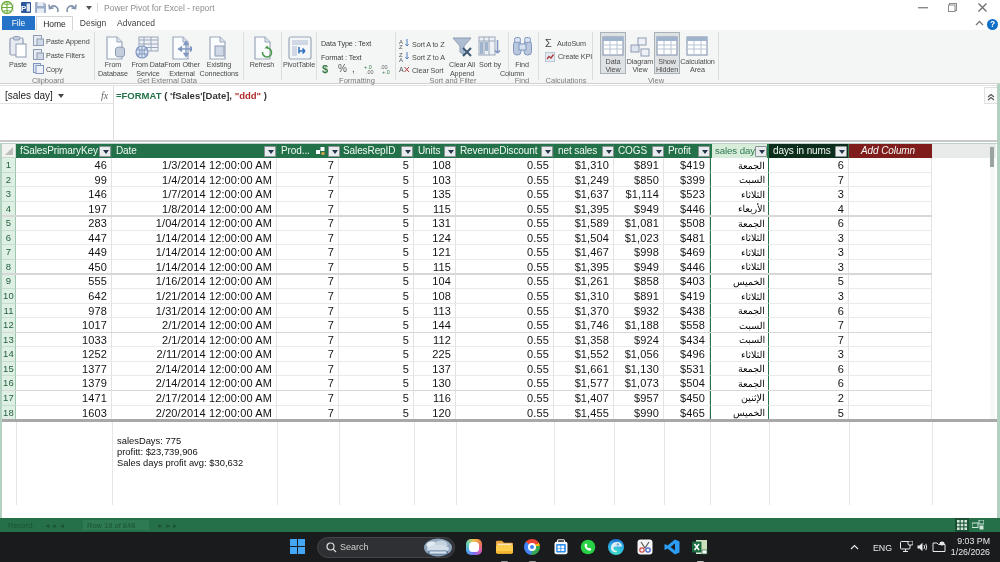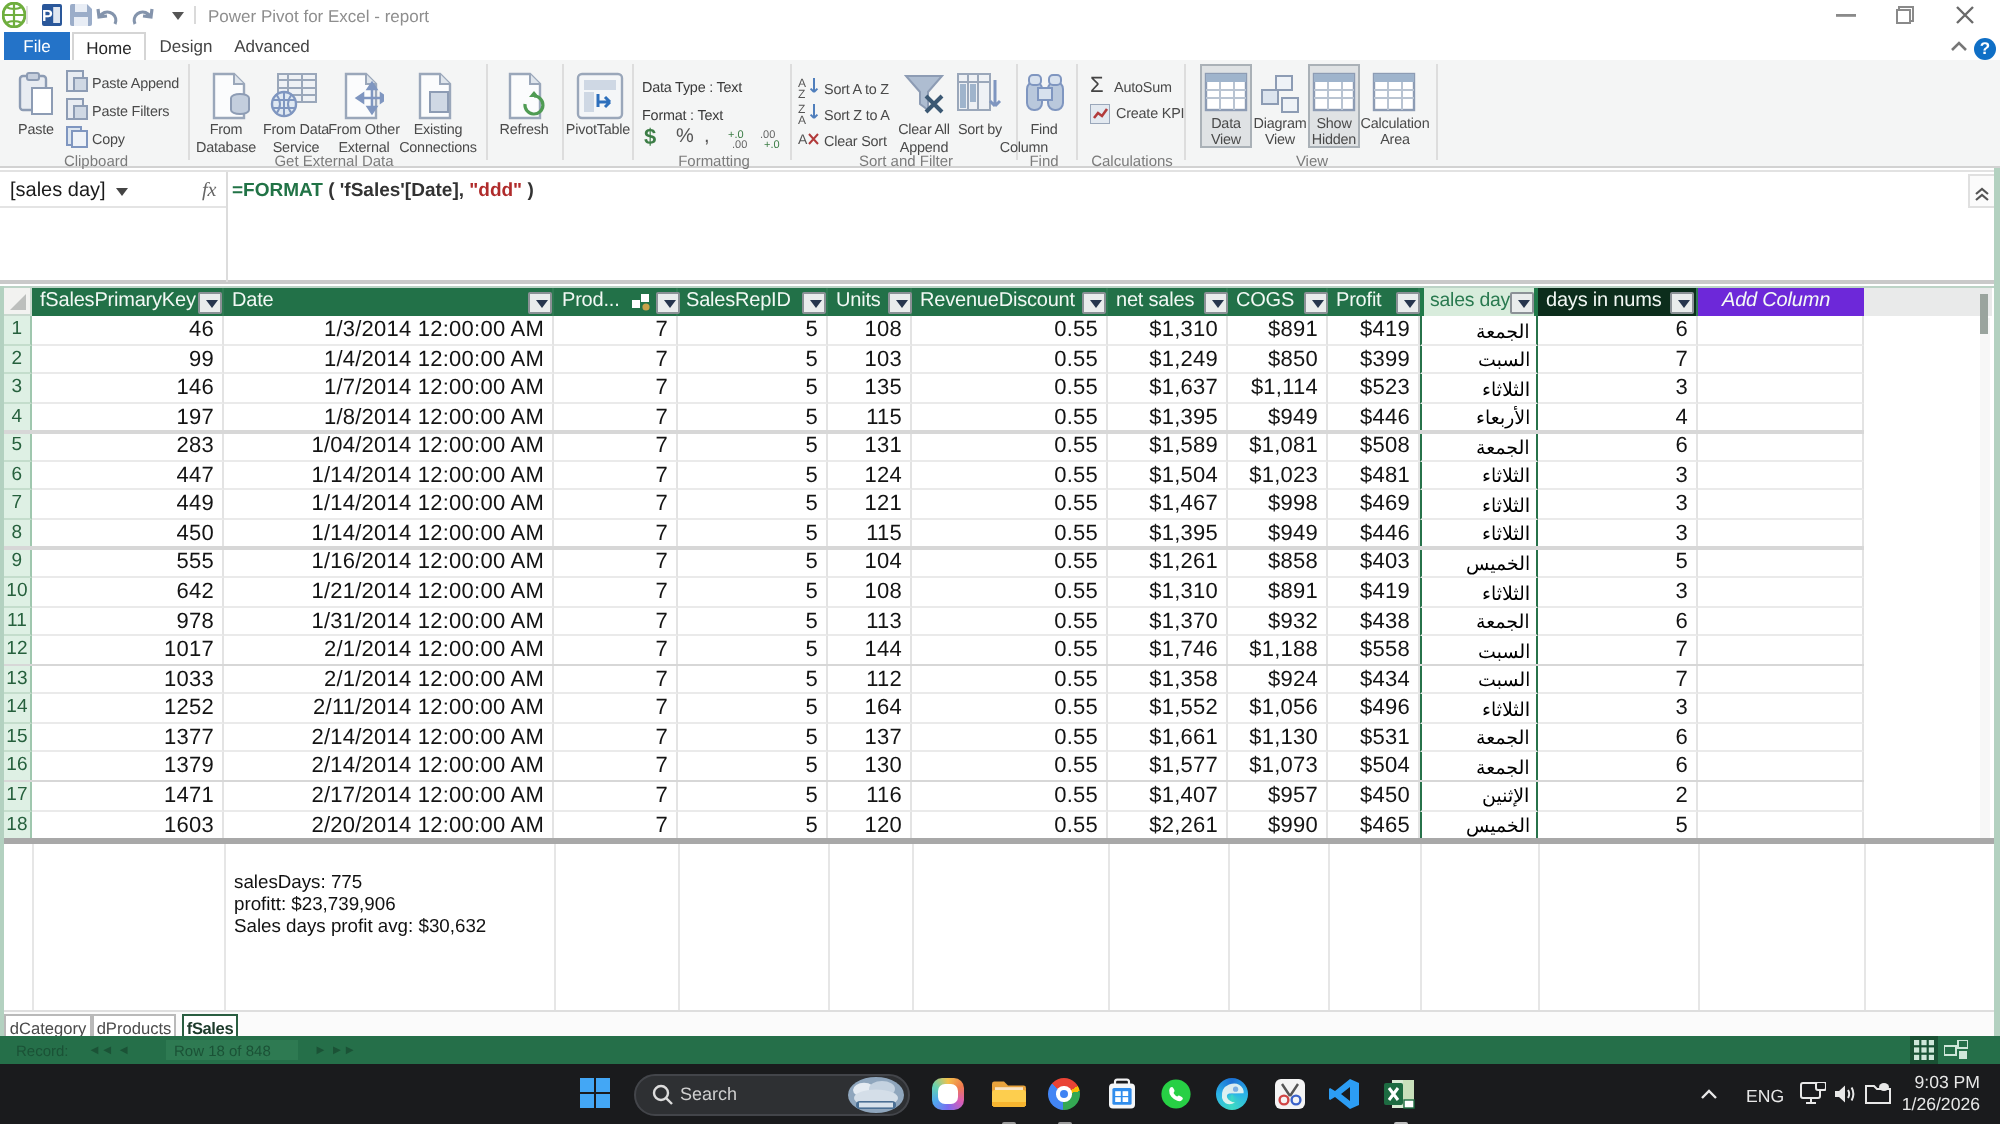--- a/index.html
+++ b/index.html
@@ -339,21 +339,21 @@
   <div class="hcell" style="left:112px;width:165px">Date</div>
   <div class="hcell" style="left:277px;width:62px">Prod...</div>
   <div class="hcell" style="left:339px;width:75px">SalesRepID</div>
   <div class="hcell" style="left:414px;width:42px">Units</div>
   <div class="hcell" style="left:456px;width:98px">RevenueDiscount</div>
   <div class="hcell" style="left:554px;width:60px">net sales</div>
   <div class="hcell" style="left:614px;width:50px">COGS</div>
   <div class="hcell" style="left:664px;width:46px">Profit</div>
   <div class="hcell" style="left:710px;width:59px;background:#d8ecdc;color:#2a7a50;border-left:2px solid #217a4a;border-right:2px solid #217a4a;padding-left:3px;font-size:9.7px">sales day</div>
   <div class="hcell" style="left:769px;width:80px;background:#0c2d1c">days in nums</div>
-  <div class="hcell" style="left:849px;width:83px;background:#6d28d9;color:#f4faf6;font-style:italic;padding-left:12px;border-right:none">Add Column</div>
+  <div class="hcell" style="left:849px;width:83px;background:#7f1d1d;color:#f4faf6;font-style:italic;padding-left:12px;border-right:none">Add Column</div>
   <div class="abs" style="left:932px;top:1px;width:64px;height:14px;background:#e9eaea"></div>
 
   <div class="fbtn" style="left:99px;top:2.5px">
         <span class="fcar"></span>
       </div>
   <div class="fbtn" style="left:264px;top:2.5px">
         <span class="fcar"></span>
       </div>
   <div class="fbtn" style="left:328px;top:2.5px">
         <span class="fcar"></span>
@@ -609,21 +609,21 @@
         </svg></div>
       <div class="cell num" style="width:80px">7</div>
       <div class="cell num" style="width:83px"></div>
     </div>
 <div class="row" style="top:347.28px">
       <div class="cell gut">14</div>
       <div class="cell num" style="width:96px">1252</div>
       <div class="cell num" style="width:165px">2/11/2014 12:00:00 AM</div>
       <div class="cell num" style="width:62px">7</div>
       <div class="cell num" style="width:75px">5</div>
-      <div class="cell num" style="width:42px">164</div>
+      <div class="cell num" style="width:42px">225</div>
       <div class="cell num" style="width:98px">0.55</div>
       <div class="cell num" style="width:60px">$1,552</div>
       <div class="cell num" style="width:50px">$1,056</div>
       <div class="cell num" style="width:46px">$496</div>
       <div class="cell arc" style="width:59px"><svg width="24.1" height="12" viewBox="0 -9 24.1 12">
           <use href="#thulatha"></use>
         </svg></div>
       <div class="cell num" style="width:80px">3</div>
       <div class="cell num" style="width:83px"></div>
     </div>
@@ -679,21 +679,21 @@
       <div class="cell num" style="width:83px"></div>
     </div>
 <div class="row" style="top:405.52px">
       <div class="cell gut">18</div>
       <div class="cell num" style="width:96px">1603</div>
       <div class="cell num" style="width:165px">2/20/2014 12:00:00 AM</div>
       <div class="cell num" style="width:62px">7</div>
       <div class="cell num" style="width:75px">5</div>
       <div class="cell num" style="width:42px">120</div>
       <div class="cell num" style="width:98px">0.55</div>
-      <div class="cell num" style="width:60px">$2,261</div>
+      <div class="cell num" style="width:60px">$1,455</div>
       <div class="cell num" style="width:50px">$990</div>
       <div class="cell num" style="width:46px">$465</div>
       <div class="cell arc" style="width:59px"><svg width="32.1" height="12" viewBox="0 -9 32.1 12">
           <use href="#khamis"></use>
         </svg></div>
       <div class="cell num" style="width:80px">5</div>
       <div class="cell num" style="width:83px"></div>
     </div>
 <div class="abs" style="left:2px;top:215.24px;width:930px;height:1.5px;background:#d7d7d7"></div>
 <div class="abs" style="left:2px;top:273.48px;width:930px;height:1.5px;background:#d7d7d7"></div>
@@ -718,25 +718,20 @@
       <div class="cvl" style="left:710px"></div>
       <div class="cvl" style="left:769px"></div>
       <div class="cvl" style="left:849px"></div>
       <div class="cvl" style="left:932px"></div>
 
   <div class="ctext" style="top:13px">salesDays: 775</div>
   <div class="ctext" style="top:23.5px">profitt: $23,739,906</div>
   <div class="ctext" style="top:34.5px">Sales days profit avg: $30,632</div>
 </div>
 
-<div id="sheets">
-  <div class="stab" style="left:2px;width:44px">dCategory</div>
-  <div class="stab" style="left:46px;width:42px">dProducts</div>
-  <div class="stab active" style="left:91px;width:28px">fSales</div>
-</div>
 
 <div id="status">
   <div class="sttxt" style="left:8px">Record:</div>
   <div class="sttxt" style="left:44px;font-size:6.5px;top:4px">◄◄  ◄</div>
   <div class="abs" style="left:83px;top:2px;width:66px;height:10px;background:#2e7a52"></div>
   <div class="sttxt" style="left:87px">Row 18 of 848</div>
   <div class="sttxt" style="left:157px;font-size:6.5px;top:4px">►  ►►</div>
   <div class="abs" style="left:955px;top:0;width:14px;height:14px;background:#1a5134"></div>
   <svg class="abs" style="left:957px;top:2px" width="10" height="10" viewBox="0 0 10 10">
         <g fill="#cfe6d9">

